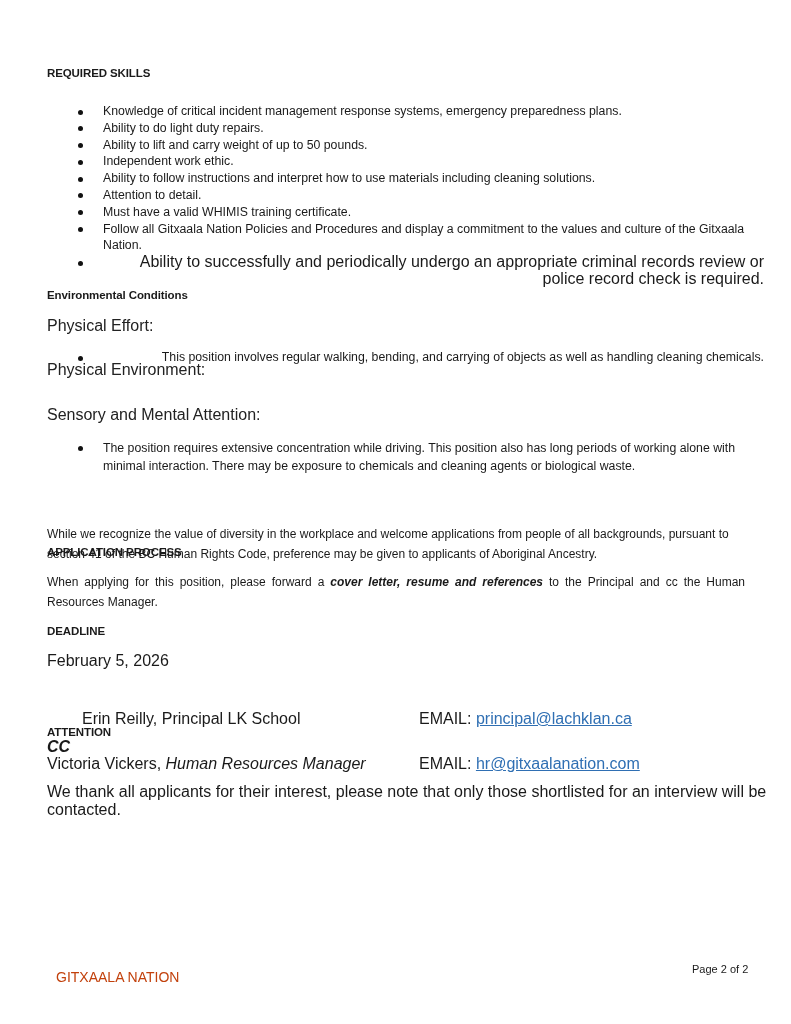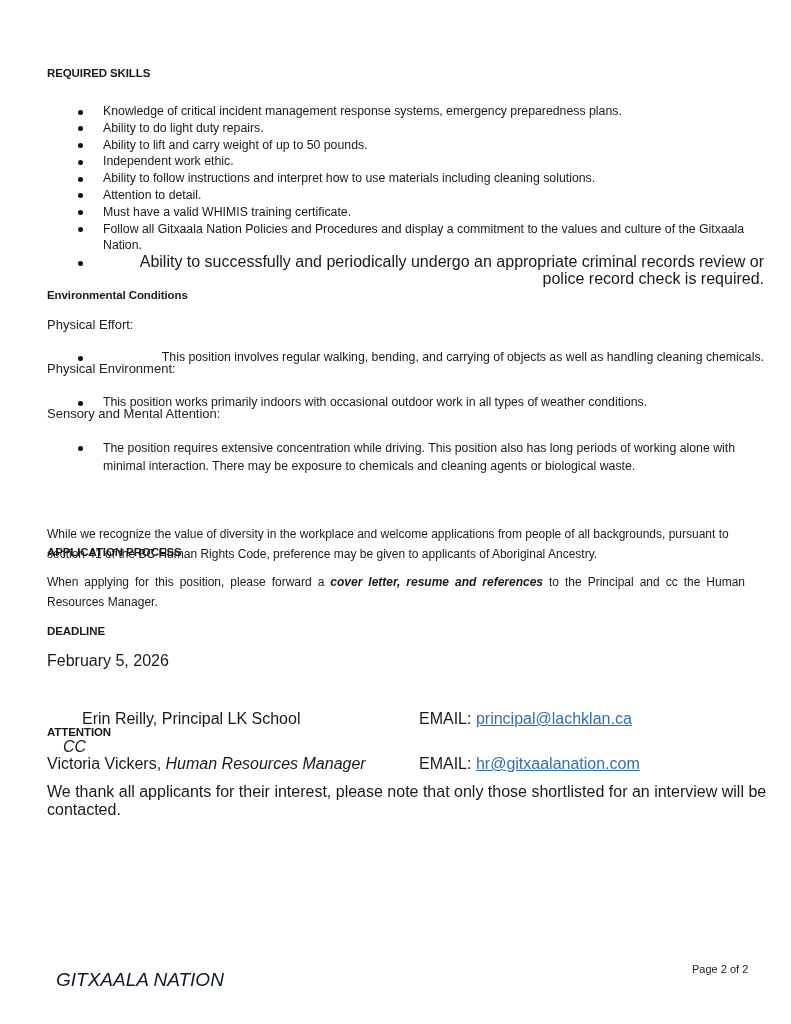--- a/index.html
+++ b/index.html
@@ -12,26 +12,26 @@
   .abs { position: absolute; }
   .h { font-weight: bold; font-size: 11.5px; letter-spacing: -0.1px; }
   .body { font-size: 16px; }
   .bullet-list { position: absolute; left: 64px; margin: 10px; padding: 0; list-style: none; }
   .bullet-list li { position: relative; padding-left: 29px; font-size: 12.3px; line-height: 16.8px; }
   .bullet-list li::before {
     content: ""; position: absolute; left: 4px; top: 6.5px;
     width: 5px; height: 5px; border-radius: 50%; background: #111;
   }
   .bullet-list li.smaller { font-size: 16px; text-align: right; }
-  .sub { font-size: 13px; color: #222; }
+  .sub { font-size: 16px; color: #222; }
   .para { position: absolute; left: 47px; width: 698px; font-size: 12px; line-height: 20px; }
   .justify { text-align: justify; text-align-last: left; }
   a.email { color: #2f6fb3; text-decoration: underline; }
   .bi { font-weight: bold; font-style: italic; }
-  .footer-org { color: #0f172a; font-size: 19px; font-style: italic; }
+  .footer-org { color: #c2410c; font-size: 14px; }
   .page-num { font-size: 11px; }
 </style>
 </head>
 <body>
 
 <div class="page">
 
   <div class="abs h" style="left:47px; top:67px;">REQUIRED SKILLS</div>
 
   <ul class="bullet-list" style="top:93px; width:690px;">
@@ -47,23 +47,20 @@
   </ul>
 
   <div class="abs h" style="left:47px; top:289px;">Environmental Conditions</div>
 
   <div class="abs sub" style="left:47px; top:317px;">Physical Effort:</div>
   <ul class="bullet-list" style="top:339px; width:690px;text-align:right;">
     <li>This position involves regular walking, bending, and carrying of objects as well as handling cleaning chemicals.</li>
   </ul>
 
   <div class="abs sub" style="left:47px; top:361px;">Physical Environment:</div>
-  <ul class="bullet-list" style="top:384px; width:690px;">
-    <li>This position works primarily indoors with occasional outdoor work in all types of weather conditions.</li>
-  </ul>
 
   <div class="abs sub" style="left:47px; top:406px;">Sensory and Mental Attention:</div>
   <ul class="bullet-list" style="top:429px; width:686px;">
     <li style="line-height:18px;">The position requires extensive concentration while driving. This position also has long periods of working alone with minimal interaction.  There may be exposure to chemicals and cleaning agents or biological waste.</li>
   </ul>
 
   <div class="para" style="top:484px;margin-top:40px;">While we recognize the value of diversity in the workplace and welcome applications from people of all backgrounds, pursuant to section 41 of the BC Human Rights Code, preference may be given to applicants of Aboriginal Ancestry.</div>
 
   <div class="abs h" style="left:47px; top:546px;">APPLICATION PROCESS</div>
   <div class="para justify" style="top:572px;">
@@ -73,21 +70,21 @@
   <div class="abs h" style="left:47px; top:625px;">DEADLINE</div>
   <div class="abs body" style="left:47px; top:652px;">February 5, 2026</div>
 
   <div class="abs h" style="left:47px; top:682px;margin-top:44px;">ATTENTION</div>
 
   <div class="abs body" style="left:47px; top:710px;margin-left:35px;">Erin Reilly, Principal LK School</div>
   <div class="abs body" style="left:419px; top:710px;">
     <span>EMAIL: </span><a class="email" href="#">principal@lachklan.ca</a>
   </div>
 
-  <div class="abs body" style="left:63px; top:738px; font-weight:normal; font-style:italic;">CC</div>
+  <div class="abs body" style="left:47px; top:738px; font-weight:bold; font-style:italic;">CC</div>
   <div class="abs body" style="left:47px; top:755px;">
     <span>Victoria Vickers, </span><span style="font-style:italic;">Human Resources Manager</span>
   </div>
   <div class="abs body" style="left:419px; top:755px;">
     <span>EMAIL: </span><a class="email" href="#">hr@gitxaalanation.com</a>
   </div>
 
   <div class="abs body" style="left:47px; top:783px;">We thank all applicants for their interest, please note that only those shortlisted for an interview will be contacted.</div>
 
   <div class="abs footer-org" style="left:56px; top:969px;">GITXAALA NATION</div>

